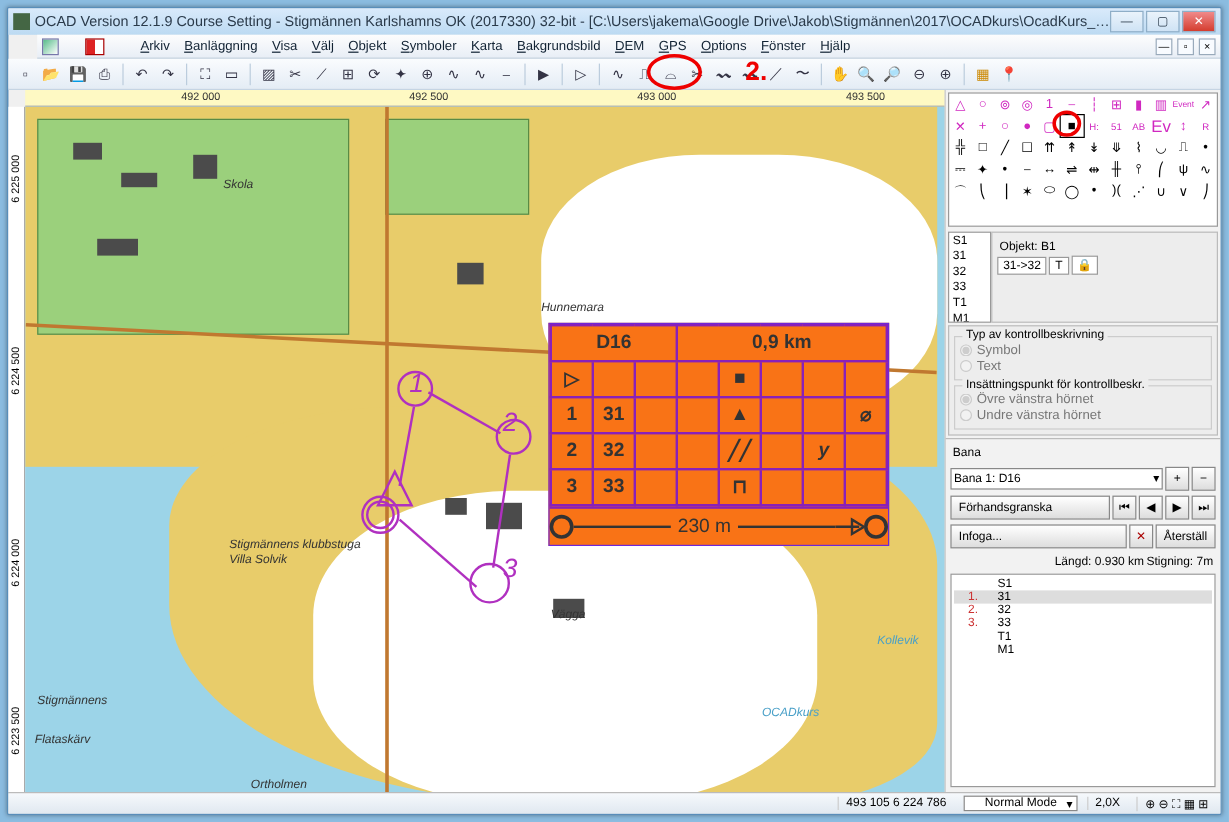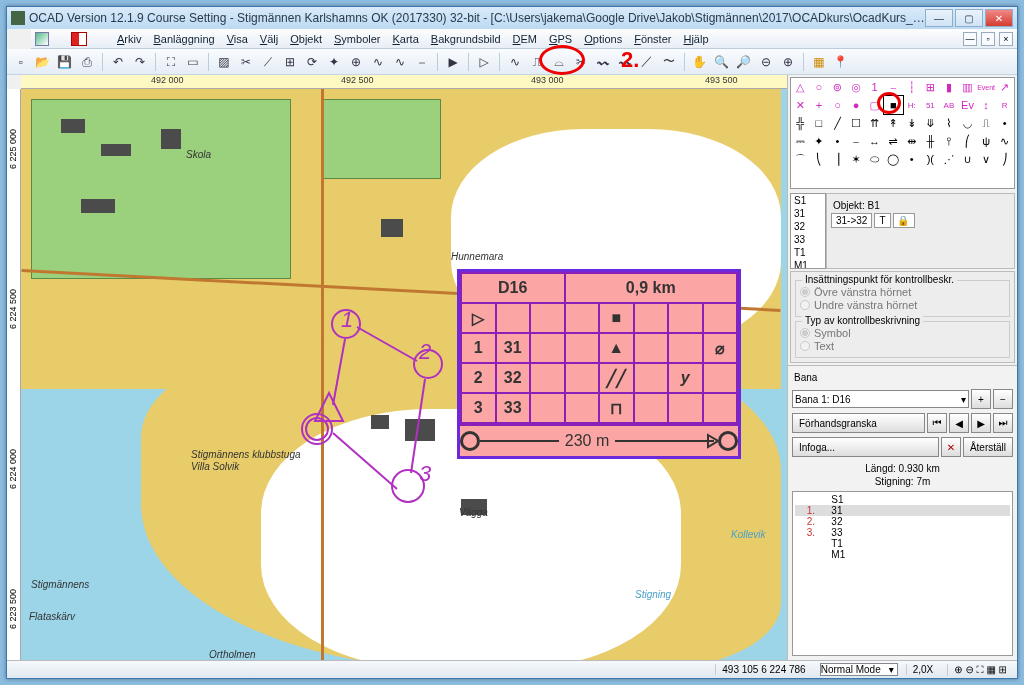--- a/index.html
+++ b/index.html
@@ -36,21 +36,21 @@
   .land { position:absolute; background:#e8cc6a; }
   .forest { position:absolute; background:#fff; }
   .green { position:absolute; background:#9bd07c; border:1px solid #5a8a45;}
   .building { position:absolute; background:#4b4b4b; }
   .road { position:absolute; background:#c07830; height:3px;}
   .label { position:absolute; font-size:10px; color:#333; font-style:italic;}
   .courseobj { position:absolute; border:2px solid #b030c0; }
   .courseobj.circle{ border-radius:50%; }
   .coursenum { position:absolute; color:#b030c0; font-size:22px; font-style:italic;}
 
-  .controlcard { position:absolute; background:#fca5a5; border:3px solid #6d28d9; }
+  .controlcard { position:absolute; background:#f97316; border:1px solid #6d28d9; }
   .controlcard table{ border-collapse:collapse; width:100%; height:100%; }
   .controlcard td{ border:2px solid #8a20b8; text-align:center; font-size:16px; font-weight:bold; color:#333; height:30px; width:34px;}
   .controlcard .footer{ display:flex; align-items:center; justify-content:center; border-top:2px solid #8a20b8; height:32px; color:#333; font-size:16px; position:relative;}
   .arrowline{height:2px;background:#333;flex:1;}
   .endcirc{width:20px;height:20px;border:3px solid #333;border-radius:50%;}
 
   .sidepanel { width:230px; background:#f2f2f2; border-left:1px solid #bbb; display:flex; flex-direction:column; }
   .symgrid { background:#fff; border:1px solid #999; margin:2px; height:112px; position:relative; overflow:hidden; display:grid; grid-template-columns:repeat(12,1fr); grid-auto-rows:18px; gap:0;}
   .symgrid .sym{ display:flex;align-items:center;justify-content:center; font-size:11px; color:#d028c0; border-right:0px solid #eee;}
   .symgrid .sym.black{color:#000;}
@@ -74,21 +74,21 @@
   .select{flex:1;border:1px solid #888;background:#fff;padding:1px 2px;height:18px;display:flex;align-items:center;justify-content:space-between;}
   .btn{border:1px solid #888;background:linear-gradient(#fff,#ddd);padding:4px 6px;font-size:10px;height:20px;display:flex;align-items:center;}
   .sqbtn{width:20px;justify-content:center;padding:0;}
   .btn.red{color:#a00;}
   .courseList{background:#fff;border:1px solid #999;flex:1;min-height:160px;padding:2px;font-size:10px;margin-top:2px;}
   .courseList .ln{display:flex;gap:8px;white-space:pre;}
   .courseList .idx{color:#c33;width:20px;text-align:right;}
 
   .statusbar { height:18px; background:linear-gradient(#f6f9fc,#e0e8f0); border-top:1px solid #bbb; display:flex; align-items:center; font-size:10px; padding:0 4px; gap:8px;}
   .statusbar .cell{border-left:1px solid #ccc;padding:0 6px;}
-  .modecombo{border:1px solid #888;background:#fff;padding:0 16px 0 0;position:relative;}
+  .modecombo{border:1px solid #888;background:#fff;padding:0 16px 0 17px;position:relative;}
   .modecombo:after{content:"▾";position:absolute;right:3px;}
 </style>
 </head>
 <body>
 
 <div class="window">
 
   <div class="titlebar">
     <div class="icon"></div>
     <div class="titlebar-text">OCAD Version 12.1.9  Course Setting - Stigmännen Karlshamns OK (2017330) 32-bit - [C:\Users\jakema\Google Drive\Jakob\Stigmännen\2017\OCADkurs\OcadKurs_Banor.]</div>
@@ -214,21 +214,21 @@
 
             <div class="road" style="left:0;top:200px;width:760px;transform:rotate(3deg);"></div>
             <div class="road" style="left:300px;top:0;width:3px;height:580px;background:#c07830;"></div>
 
             <div class="label" style="left:165px;top:60px">Skola</div>
             <div class="label" style="left:430px;top:162px">Hunnemara</div>
             <div class="label" style="left:170px;top:360px">Stigmännens klubbstuga</div>
             <div class="label" style="left:170px;top:372px">Villa Solvik</div>
             <div class="label" style="left:438px;top:418px">Vägga</div>
             <div class="label" style="left:710px;top:440px;color:#4aa0c8">Kollevik</div>
-            <div class="label" style="left:614px;top:500px;color:#4aa0c8">Stigning</div>
+            <div class="label" style="left:614px;top:500px;color:#4aa0c8">OCADkurs</div>
             <div class="label" style="left:10px;top:490px">Stigmännens</div>
             <div class="label" style="left:8px;top:522px">Flataskärv</div>
             <div class="label" style="left:188px;top:560px">Ortholmen</div>
 
             <svg style="position:absolute;left:290px;top:300px" width="36" height="36">
                 <polygon points="4,32 32,32 18,4" fill="none" stroke="#b030c0" stroke-width="2"></polygon>
               </svg>
 
             <div class="courseobj circle" style="left:310px;top:220px;width:30px;height:30px"></div>
             <div class="coursenum" style="left:320px;top:218px">1</div>
@@ -330,21 +330,21 @@
           <div class="sym">↗</div>
         <div class="sym">✕</div>
           <div class="sym">+</div>
           <div class="sym">○</div>
           <div class="sym">●</div>
           <div class="sym">▢</div>
           <div class="sym selected" style="color:#000">■</div>
           <div class="sym" style="font-size:8px">H:</div>
           <div class="sym" style="font-size:8px">51</div>
           <div class="sym" style="font-size:8px">AB</div>
-          <div class="sym" style="font-size:11px">Ev</div>
+          <div class="sym" style="font-size:14px">Ev</div>
           <div class="sym">↕</div>
           <div class="sym" style="font-size:8px">R</div>
         <div class="sym black">╬</div>
           <div class="sym black">□</div>
           <div class="sym black">╱</div>
           <div class="sym black">☐</div>
           <div class="sym black">⇈</div>
           <div class="sym black">↟</div>
           <div class="sym black">↡</div>
           <div class="sym black">⤋</div>
@@ -392,41 +392,41 @@
           <div class="objtitle">Objekt: B1</div>
           <div class="objrow">
             <span class="fieldbtn">31-&gt;32</span>
             <span class="fieldbtn">T</span>
             <span class="fieldbtn">🔒</span>
           </div>
         </div>
       </div>
       <div style="background:#ededed;border:1px solid #bbb;margin:0 2px 2px 2px;padding:4px;">
         <div class="groupbox">
+          <div class="gtitle">Typ av kontrollbeskrivning</div>
+          <label class="radio">
+              <input type="radio" checked="" disabled="" style="">
+              <span>Symbol</span>
+            </label>
+          <label class="radio">
+              <input type="radio" disabled="" style="">
+              <span>Text</span>
+            </label>
+        </div>
+        <div class="groupbox">
           <div class="gtitle">Insättningspunkt för kontrollbeskr.</div>
           <label class="radio">
               <input type="radio" checked="" disabled="" style="">
               <span>Övre vänstra hörnet</span>
             </label>
           <label class="radio">
               <input type="radio" disabled="" style="">
               <span>Undre vänstra hörnet</span>
             </label>
         </div>
-        <div class="groupbox">
-          <div class="gtitle">Typ av kontrollbeskrivning</div>
-          <label class="radio">
-              <input type="radio" checked="" disabled="" style="">
-              <span>Symbol</span>
-            </label>
-          <label class="radio">
-              <input type="radio" disabled="" style="">
-              <span>Text</span>
-            </label>
-        </div>
       </div>
 
       <div class="bana" style="display:flex;flex-direction:column;flex:1;">
         <div class="banahdr">Bana</div>
         <div class="row">
           <div class="select">
               <span>Bana 1: D16</span>
               <span>▾</span>
             </div>
           <div class="btn sqbtn">+</div>
@@ -437,21 +437,21 @@
           <div class="btn sqbtn">⏮</div>
           <div class="btn sqbtn">◀</div>
           <div class="btn sqbtn">▶</div>
           <div class="btn sqbtn">⏭</div>
         </div>
         <div class="row">
           <div class="btn" style="flex:1">Infoga...</div>
           <div class="btn sqbtn red">✕</div>
           <div class="btn">Återställ</div>
         </div>
-        <div class="row" style="justify-content:flex-end;padding:2px 2px 0 2px;flex-direction:column;">
+        <div class="row" style="justify-content:flex-end;padding:2px 2px 0 2px;">
           <span>Längd: 0.930 km</span>
           <span>Stigning: 7m</span>
         </div>
         <div class="courseList" id="courseList">
             <div class="ln"><span class="idx"></span><span>   S1</span></div>
             <div class="ln" style="background: rgb(221, 221, 221);"><span class="idx">1.</span><span>   31</span></div>
             <div class="ln"><span class="idx">2.</span><span>   32</span></div>
             <div class="ln"><span class="idx">3.</span><span>   33</span></div>
             <div class="ln"><span class="idx"></span><span>   T1</span></div>
             <div class="ln"><span class="idx"></span><span>   M1</span></div>

